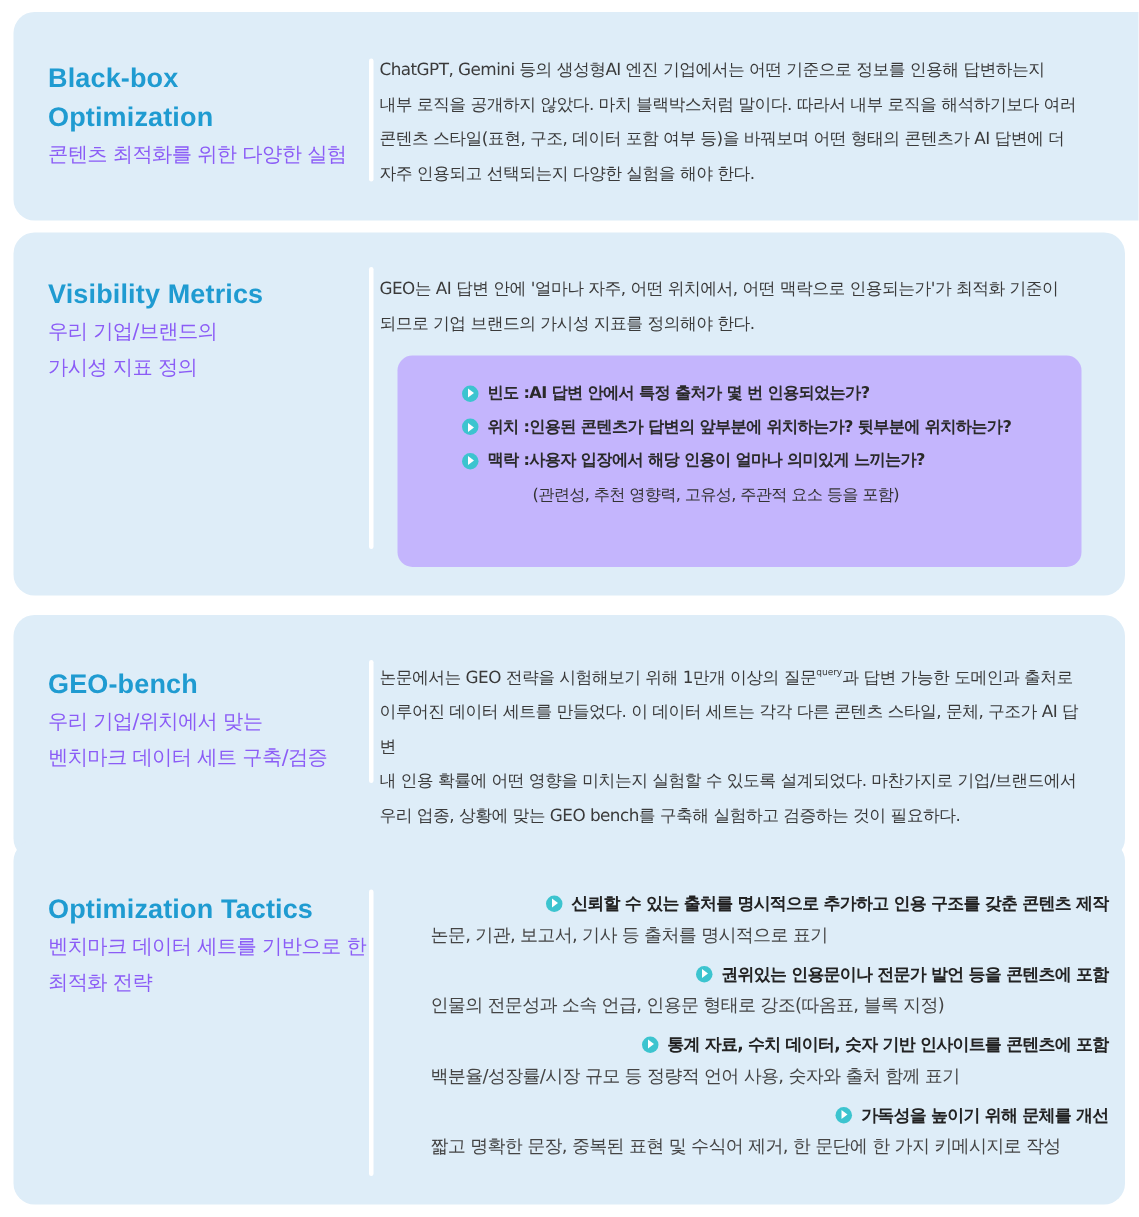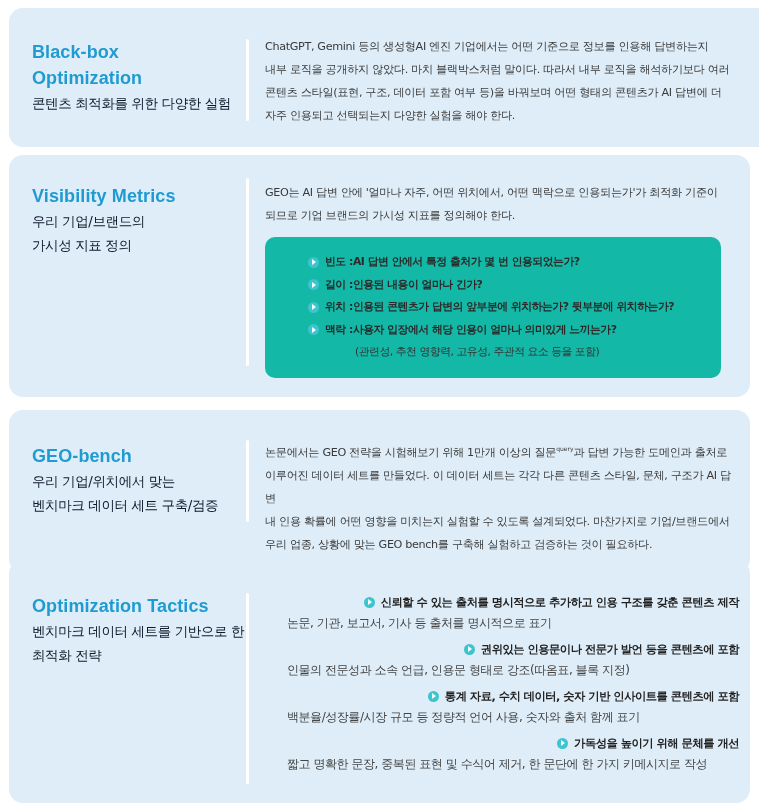--- a/index.html
+++ b/index.html
@@ -14,34 +14,34 @@
     }
     .left {
       position: absolute; left: 23px; top: 0;
     }
     .title {
       font-family: "Liberation Sans", sans-serif;
       font-weight: bold; font-size: 18px; color: #1f9bd1; line-height: 26px;
       letter-spacing: 0.1px;
     }
     .subtitle {
-      font-size: 13.5px; color: #0f172a; line-height: 24px; letter-spacing: -0.4px;
+      font-size: 13.5px; color: #8b5cf6; line-height: 24px; letter-spacing: -0.4px;
     }
     .divider {
       position: absolute; left: 237px; width: 3px; background: #ffffff; border-radius: 2px;
     }
     .right {
-      position: absolute; left: 256px; width: 470px;
+      position: absolute; left: 244px; width: 470px;
     }
     .para {
       font-size: 11.2px; line-height: 23px; color: #3a3a3a; letter-spacing: -0.35px; margin: 0;
     }
     .para sup { font-size: 6px; vertical-align: 5px; letter-spacing: 0; }
     .white-box {
-      position: absolute; background: #14b8a6; border-radius: 10px;
+      position: absolute; background: #c4b5fd; border-radius: 10px;
     }
     .metric {
       display: flex; align-items: center; font-size: 10.8px; color: #2a2a2a;
       height: 22.5px; letter-spacing: -0.45px; font-weight: bold;
     }
     .metric .desc { font-weight: normal; }
     .metric-note {
       font-size: 10.8px; color: #333; padding-left: 47px; height: 22px; line-height: 22px; letter-spacing: -0.45px;
     }
     .bullet {
@@ -93,25 +93,20 @@
   <div class="right" style="top:26px;">
     <p class="para">GEO는 AI 답변 안에 '얼마나 자주, 어떤 위치에서, 어떤 맥락으로 인용되는가'가 최적화 기준이</p>
     <p class="para">되므로 기업 브랜드의 가시성 지표를 정의해야 한다.</p>
   </div>
   <div class="white-box" style="left:256px; top:82px; width:456px; height:141px;">
     <div style="position:absolute; left:43px; top:14px;">
       <div class="metric">
         <span class="bullet"></span>
         <span>빈도 :</span>
         <span class="desc" style="font-weight:bold;"> AI 답변 안에서 특정 출처가 몇 번 인용되었는가?</span>
-      </div>
-      <div class="metric">
-        <span class="bullet"></span>
-        <span>길이 :</span>
-        <span class="desc" style="font-weight:bold;"> 인용된 내용이 얼마나 긴가?</span>
       </div>
       <div class="metric">
         <span class="bullet"></span>
         <span>위치 :</span>
         <span class="desc" style="font-weight:bold;"> 인용된 콘텐츠가 답변의 앞부분에 위치하는가? 뒷부분에 위치하는가?</span>
       </div>
       <div class="metric">
         <span class="bullet"></span>
         <span>맥락 :</span>
         <span class="desc" style="font-weight:bold;"> 사용자 입장에서 해당 인용이 얼마나 의미있게 느끼는가?</span>

